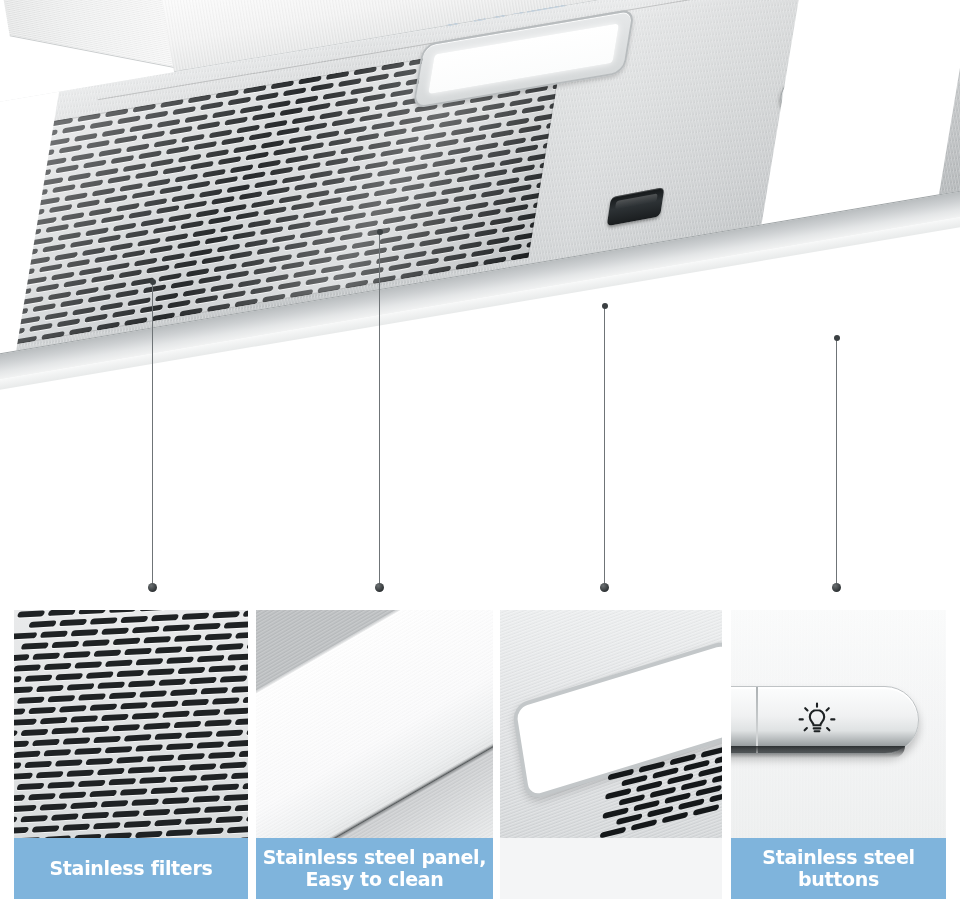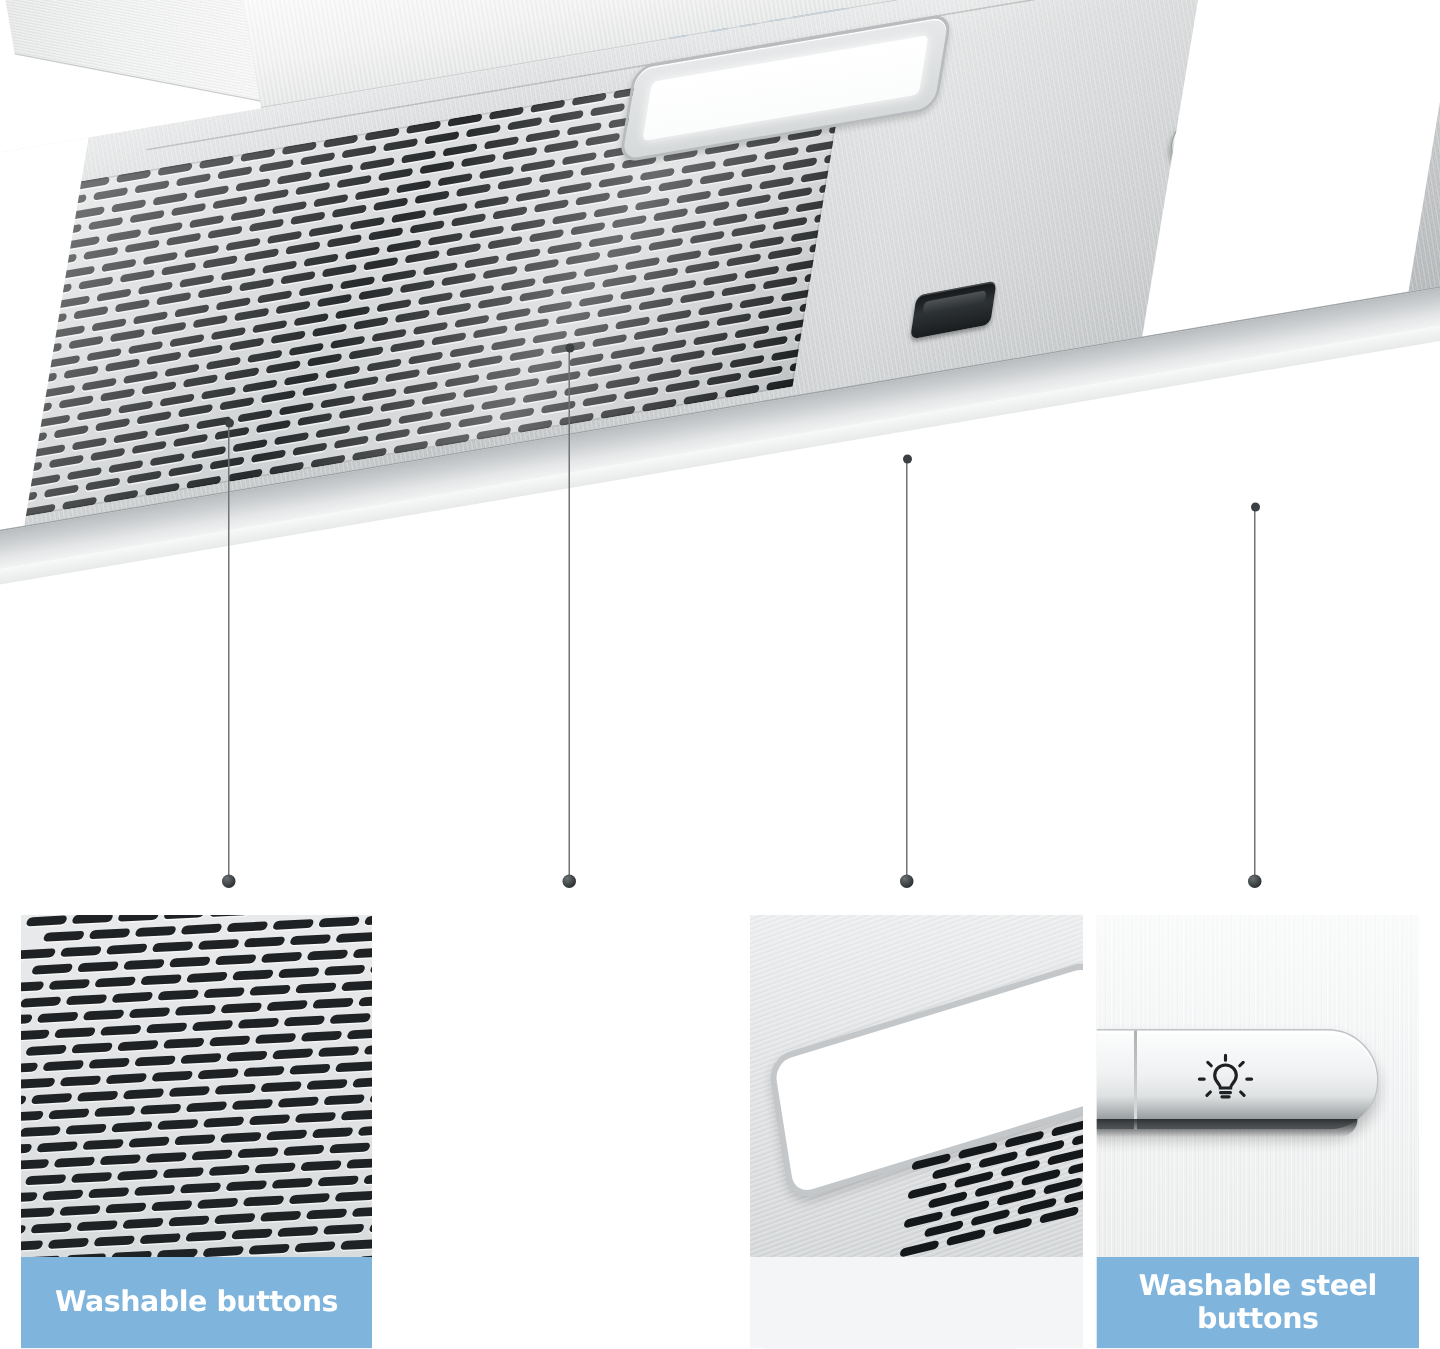--- a/index.html
+++ b/index.html
@@ -1177,23 +1177,30 @@
               <i style="left:285px"></i>
             </div>
             <div class="mrow" style="top:264px">
               <i style="left:270px"></i>
               <i style="left:300px"></i>
             </div>
             <div class="mrow" style="top:275px"></div>
             <div class="mrow" style="top:286px"></div>
           </div>
       </div>
-      <div class="caption">Washable buttons</div>
+      <div class="caption">Stainless filters</div>
     </div>
 
+    <div class="card" style="left:256px; width:237px;">
+      <div class="card-img c2img">
+        <div class="c2streak"></div>
+      </div>
+      <div class="caption">Stainless steel panel,
+Easy to clean</div>
+    </div>
 
     <div class="card" style="left:500px; width:222px;">
       <div class="card-img c3img">
         <div class="c3led"></div>
         <div class="c3vents" id="c3vents">
             <i style="left:0px; top:0px"></i>
             <i style="left:29px; top:0px"></i>
             <i style="left:58px; top:0px"></i>
             <i style="left:87px; top:0px"></i>
             <i style="left:14px; top:10px"></i>
@@ -1233,17 +1240,17 @@
               <g fill="none" stroke="#1d2123" stroke-width="2.1" stroke-linecap="round">
                 <path d="M22 11c-4.2 0-7.2 3.1-7.2 7 0 2.6 1.4 4.2 2.5 5.5.8 1 1.3 1.7 1.3 2.8h6.8c0-1.1.5-1.8 1.3-2.8 1.1-1.3 2.5-2.9 2.5-5.5 0-3.9-3-7-7.2-7z"></path>
                 <path d="M18.7 29.4h6.6M19.6 32.2h4.8"></path>
                 <path d="M22 4.6v3.2M10.2 9.2l2.3 2.3M33.8 9.2l-2.3 2.3M4.6 20.4h3.2M36.2 20.4h3.2M9.6 31.3l2.3-2.3M34.4 31.3l-2.3-2.3"></path>
               </g>
             </svg>
           </div>
         </div>
         <div class="c4shadow"></div>
       </div>
-      <div class="caption">Washable steel
+      <div class="caption">Stainless steel
 buttons</div>
     </div>
   </div>
 </div>
 
 </body></html>

